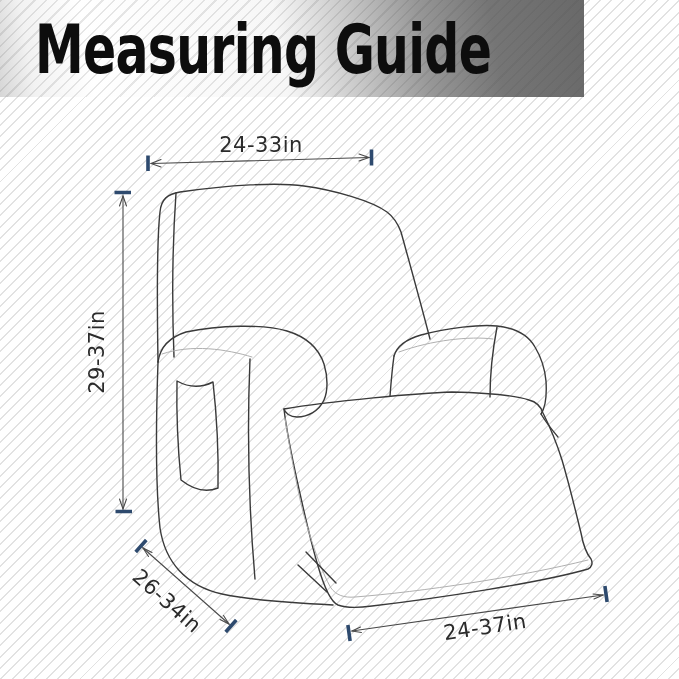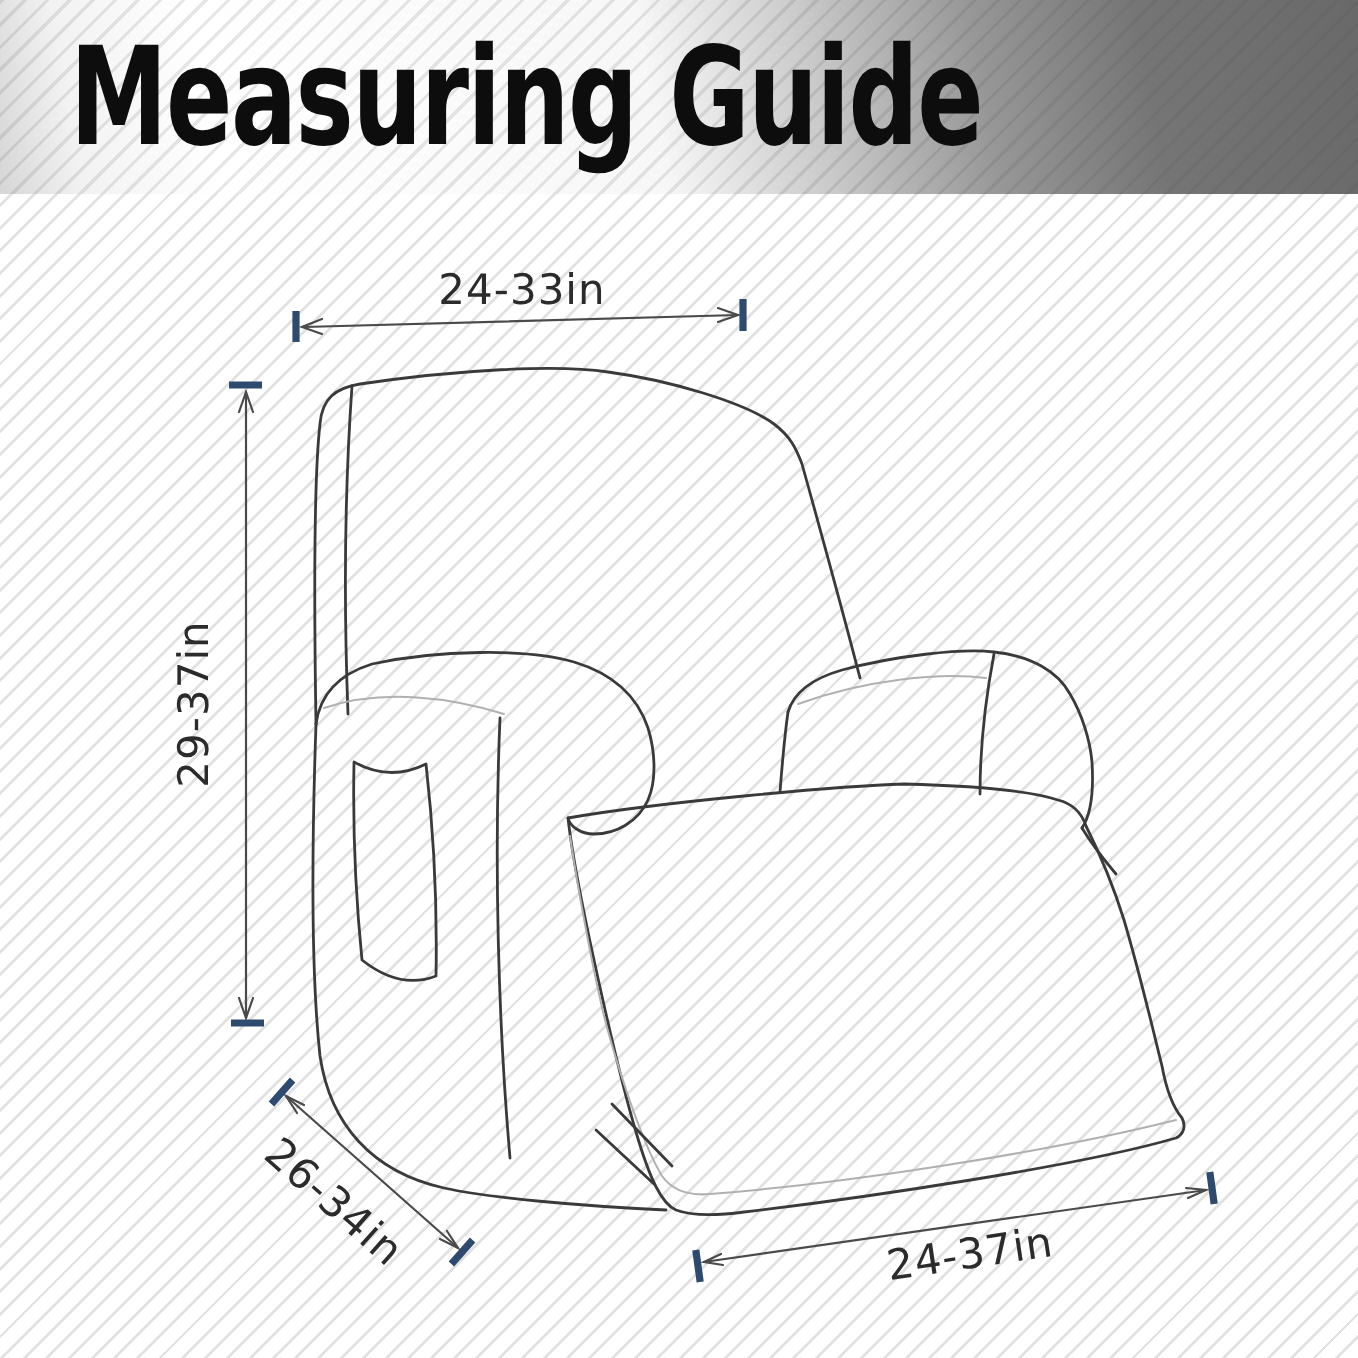--- a/index.html
+++ b/index.html
@@ -6,21 +6,21 @@
   .page{
     position:relative;
     width:679px;height:679px;
     overflow:hidden;
     background:
       repeating-linear-gradient(135deg,#e2e2e2 0px,#e2e2e2 1.4px,#ffffff 1.4px,#ffffff 8px);
     font-family:"DejaVu Sans", sans-serif;
   }
   .banner{
     position:absolute;top:0;left:0;
-    width:679px;height:97px;
+    width:584px;height:97px;
     background:
       repeating-linear-gradient(135deg,rgba(80,80,80,0.14) 0px,rgba(80,80,80,0.14) 1.6px,rgba(255,255,255,0) 1.6px,rgba(255,255,255,0) 8px),
       linear-gradient(80deg,#d6d6d6 0%,#f2f2f2 6%,#ffffff 16%,#f7f7f7 48%,#c9c9c9 60%,#979797 72%,#757575 84%,#696969 100%);
   }
   .banner h1{
     margin:0;
     position:absolute;left:35px;top:0;
     height:97px;line-height:99px;
     font-size:68px;font-weight:bold;
     letter-spacing:-1px;

